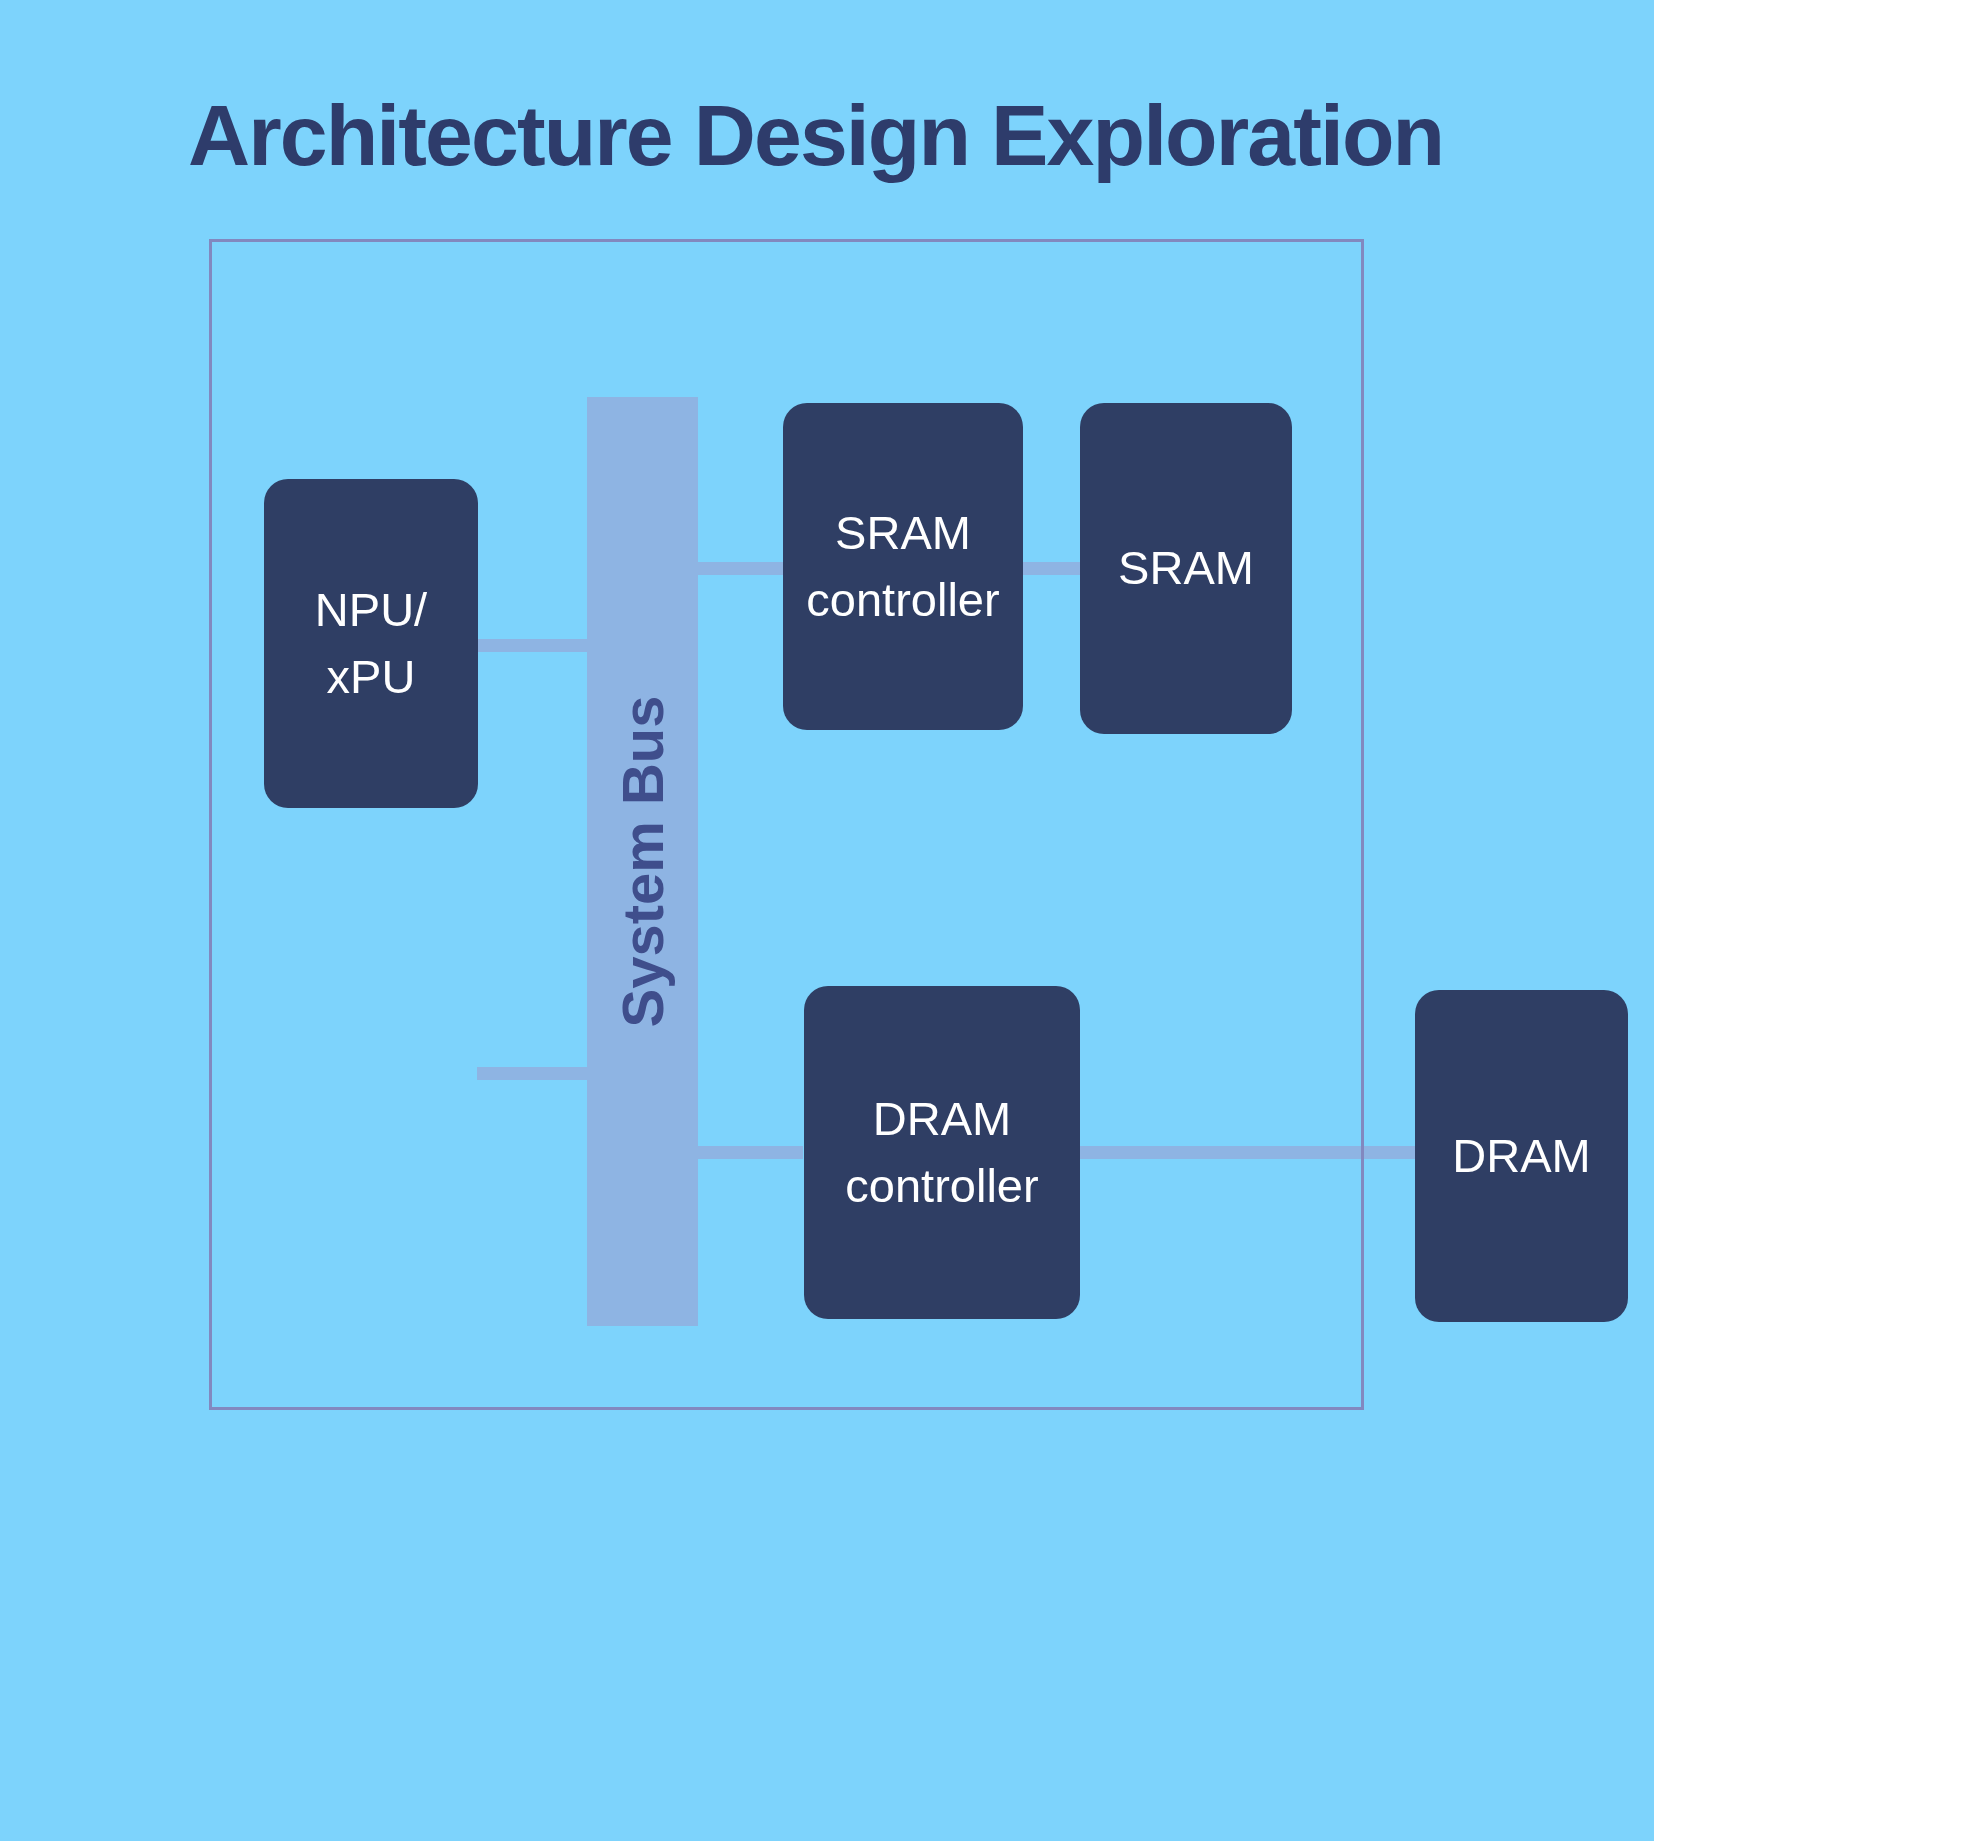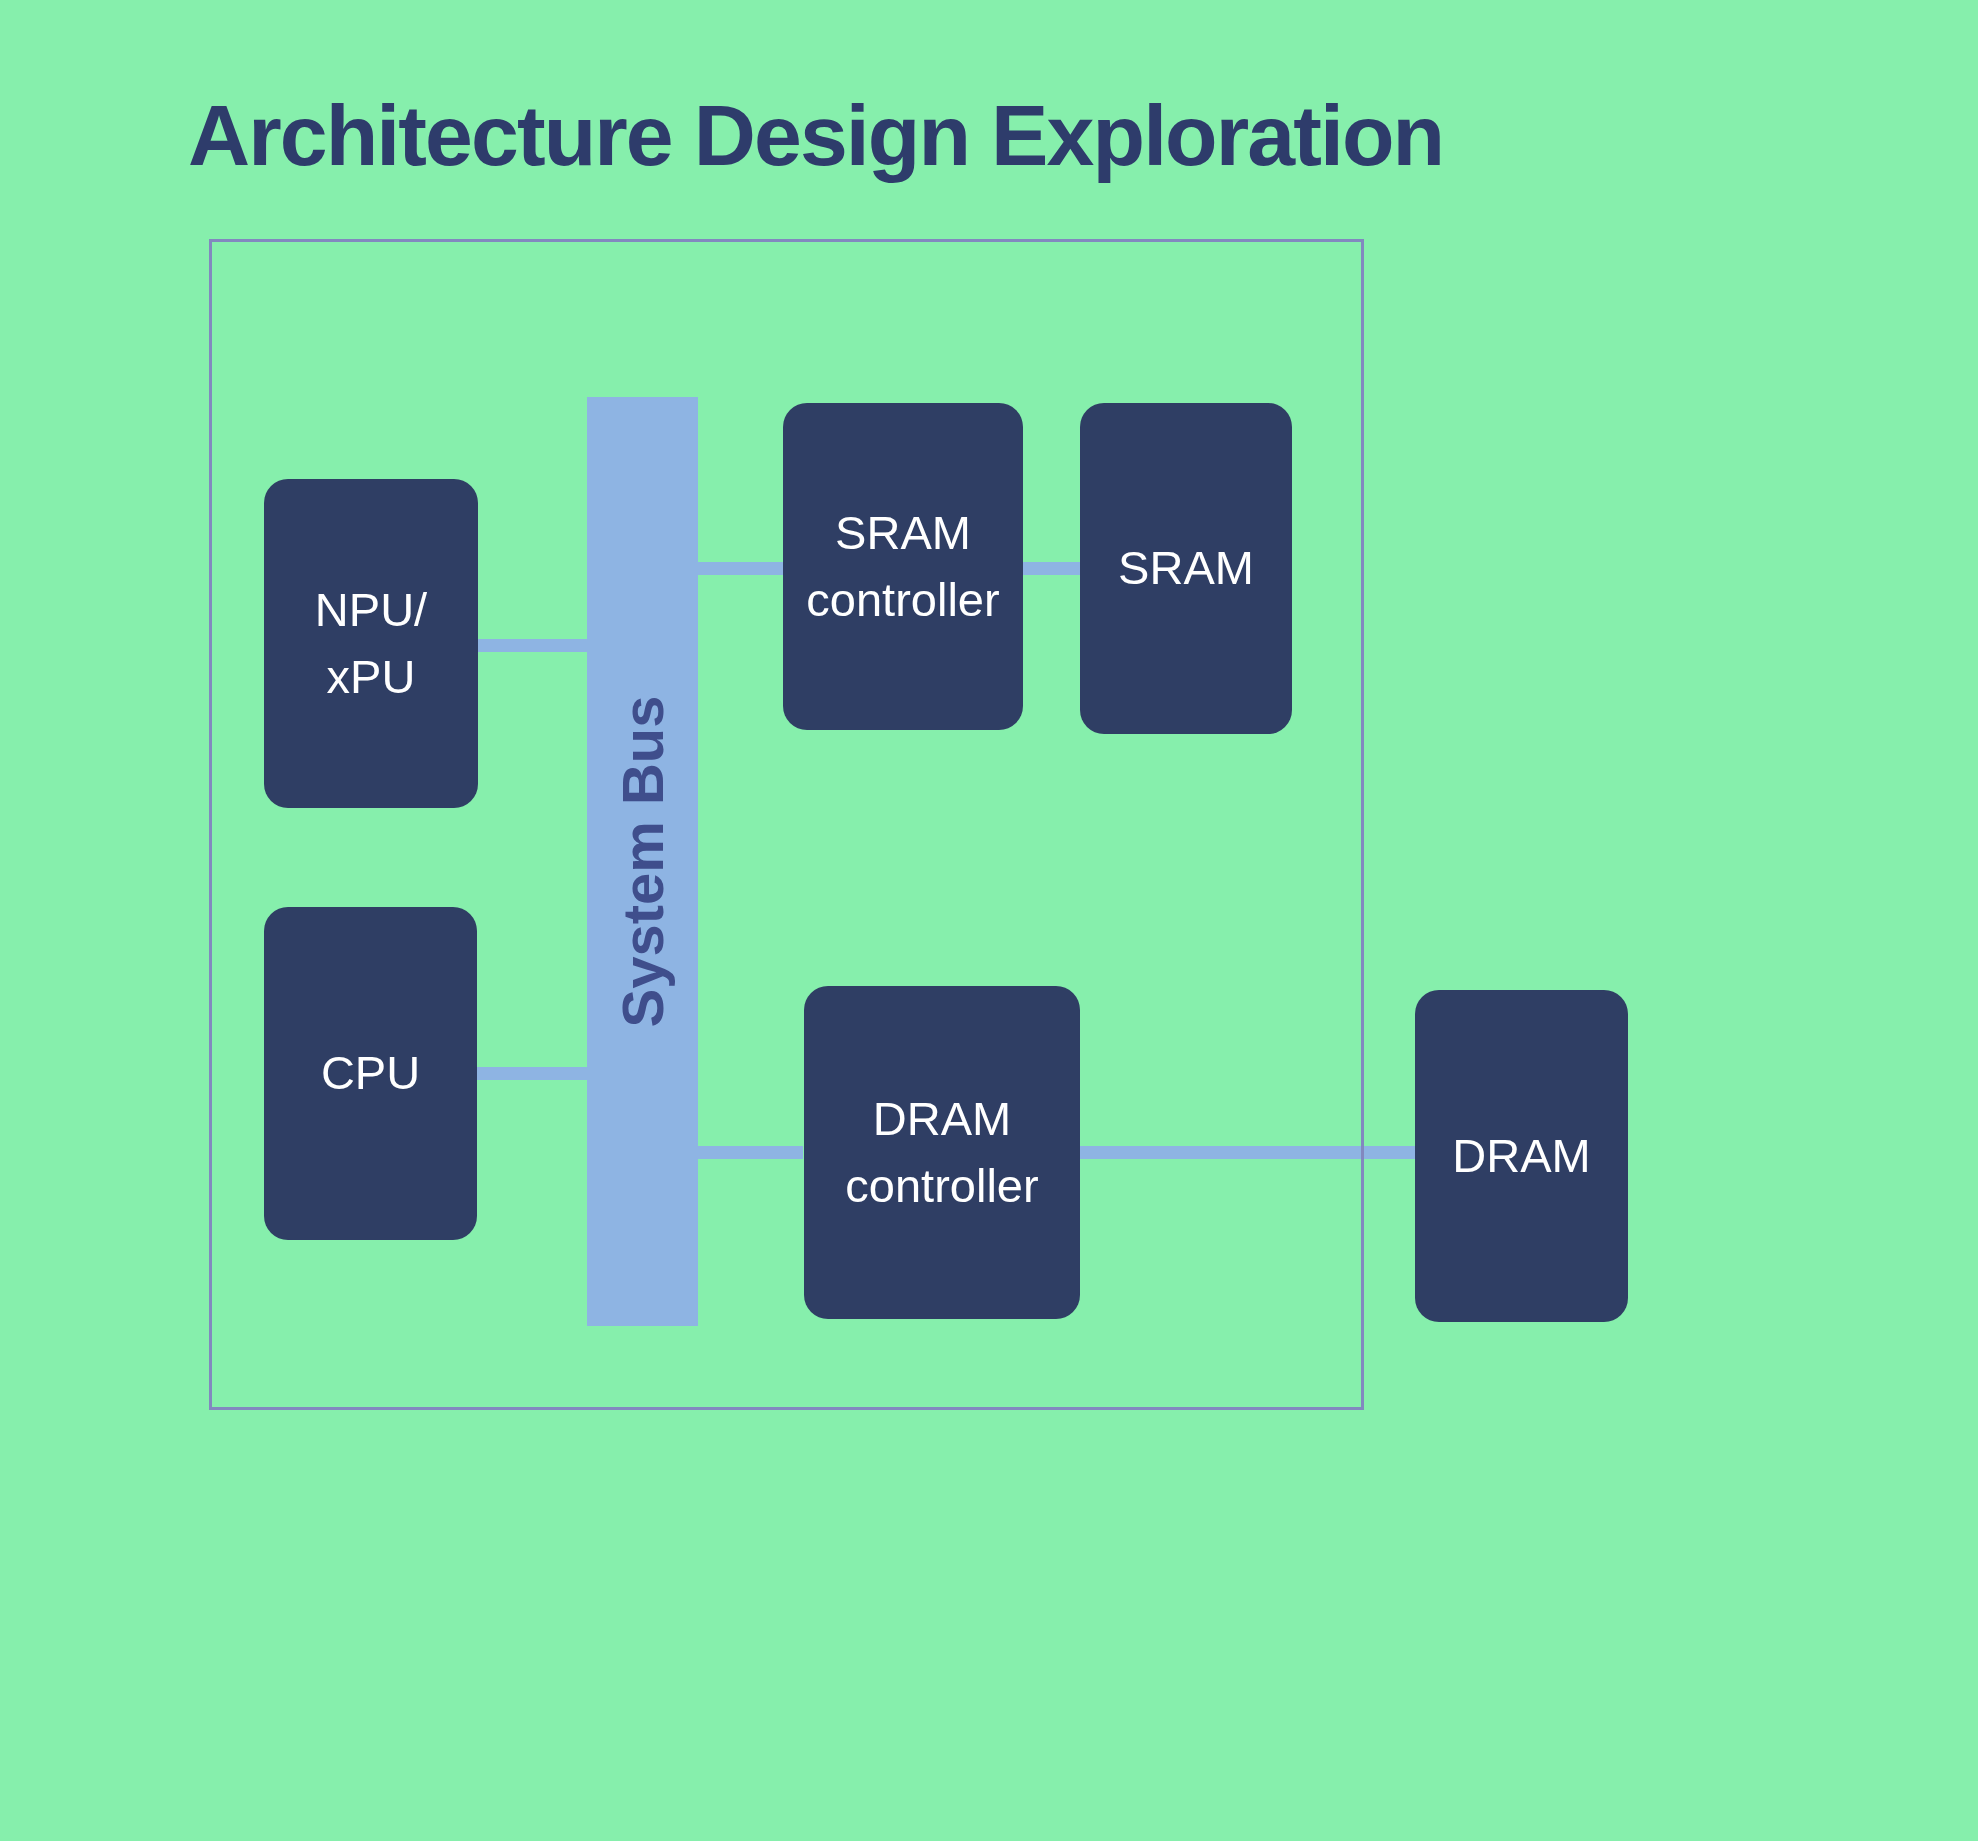--- a/index.html
+++ b/index.html
@@ -2,23 +2,23 @@
 <html style="--title-ink: #2E3C6B; --frame-border: #8288BF; --bus-fill: #8EB4E3; --bus-ink: #3F4E8C; --node-fill: #2F3E64; --node-ink: #FFFFFF;font-size:15px"><head>
 <meta charset="utf-8">
 <style>
   html, body {
     margin: 0;
     padding: 0;
     background: #ffffff;
   }
   .stage {
     position: relative;
-    width: 1978px;
+    width: 1654px;
     height: 1841px;
-    background: #86efac;
+    background: #7dd3fc;
     overflow: hidden;
     font-family: "Liberation Sans", "DejaVu Sans", sans-serif;
   }
   .title {
     position: absolute;
     left: 188px;
     top: 86px;
     margin: 0;
     font-size: 86px;
     font-weight: 700;
@@ -108,23 +108,20 @@
 
   <div class="bus">
     <span class="bus-label">System Bus</span>
   </div>
 
   <div class="node node-npu">
     <span>NPU/</span>
     <span>xPU</span>
   </div>
 
-  <div class="node node-cpu">
-    <span>CPU</span>
-  </div>
 
   <div class="node node-sramctl">
     <span>SRAM</span>
     <span>controller</span>
   </div>
 
   <div class="node node-sram">
     <span>SRAM</span>
   </div>
 

